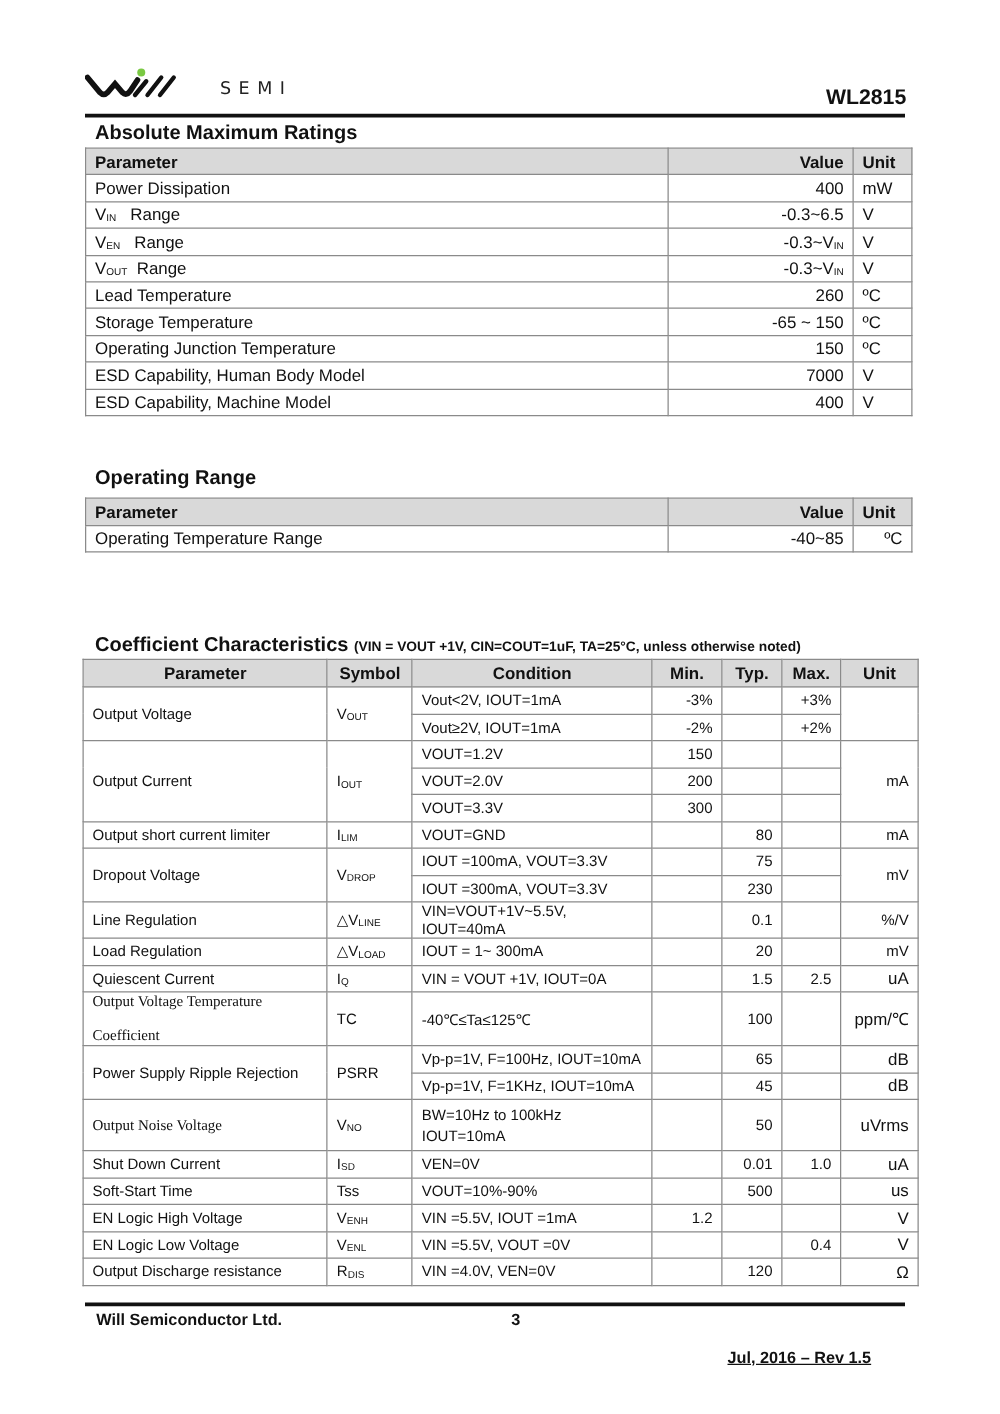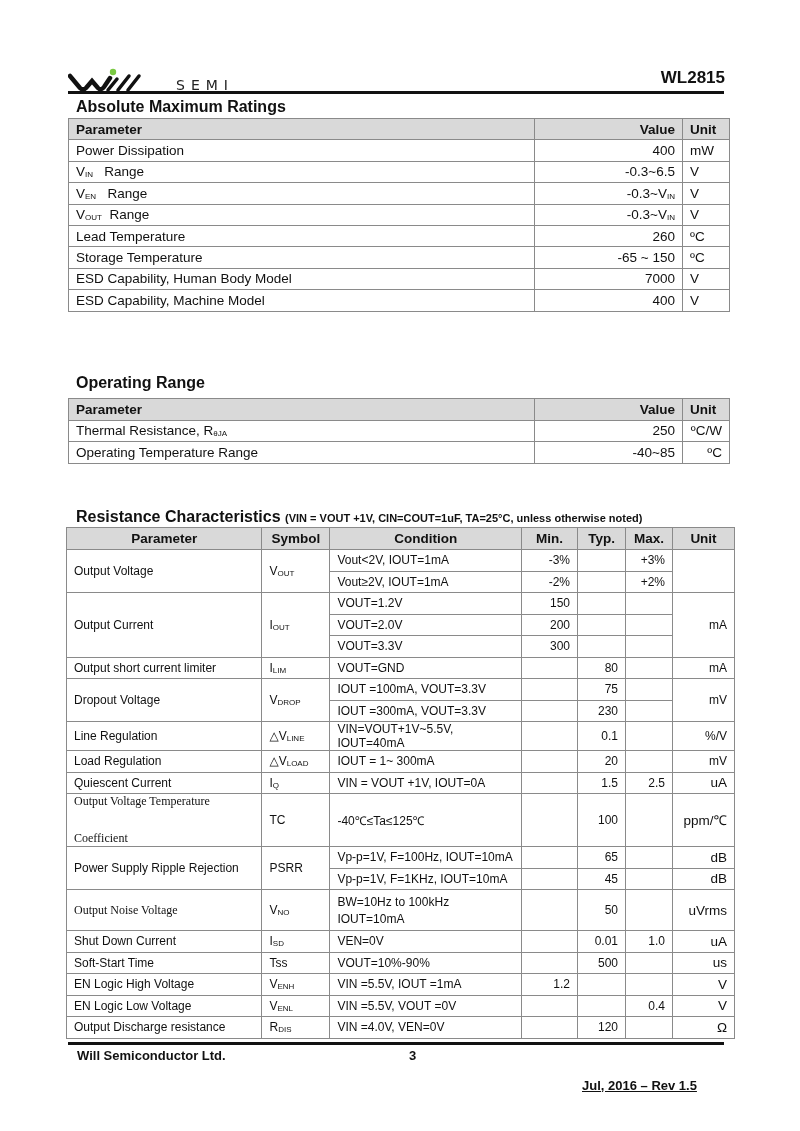--- a/index.html
+++ b/index.html
@@ -1,18 +1,18 @@
 <!DOCTYPE html>
 <html><head>
 <meta charset="utf-8">
 <style>
   html, body { margin:0; padding:0; background:#fff; }
   body { width:800px; height:1131px; position:relative; font-family:"Liberation Sans", sans-serif; color:#111; overflow:hidden; }
   .abs { position:absolute; }
-  #logo { left:68px; top:68px; width:190px; height:30px; }
+  #logo { left:68px; top:54px; width:190px; height:30px; }
   #logo svg { display:block; }
   .semi { position:absolute; left:108px; top:9px; font-size:14px; letter-spacing:6px; color:#222; font-family:"DejaVu Sans", sans-serif; }
   #part { right:75px; top:68px; font-size:17px; font-weight:bold; }
   #toprule { left:68px; top:91px; width:656px; height:3px; background:#111; }
   .section-title { position:absolute; left:76px; font-size:16px; font-weight:bold; }
   .section-title small { font-size:11px; font-weight:bold; }
   table { border-collapse:collapse; position:absolute; font-size:13.5px; }
   td, th { border:1px solid #8a8a8a; padding:0 7px; height:20.5px; }
   th { background:#d9d9d9; font-weight:bold; text-align:left;margin-left:27px; }
   th.c, td.c { text-align:right; }
@@ -83,20 +83,25 @@
     <td>Lead Temperature</td>
     <td class="c">260</td>
     <td>ºC</td>
   </tr>
   <tr>
     <td>Storage Temperature</td>
     <td class="c">-65 ~ 150</td>
     <td>ºC</td>
   </tr>
   <tr>
+    <td>Operating Junction Temperature</td>
+    <td class="c">150</td>
+    <td>ºC</td>
+  </tr>
+  <tr>
     <td>ESD Capability, Human Body Model</td>
     <td class="c">7000</td>
     <td>V</td>
   </tr>
   <tr>
     <td>ESD Capability, Machine Model</td>
     <td class="c">400</td>
     <td>V</td>
   </tr>
 </tbody>
@@ -109,33 +114,28 @@
       <col style="width:148px">
       <col style="width:47px">
     </colgroup>
   <tbody>
       <tr>
     <th>Parameter</th>
     <th class="c">Value</th>
     <th>Unit</th>
   </tr>
   <tr>
-    <td><span>Thermal Resistance, R</span><sub>θJA</sub></td>
-    <td class="c">250</td>
-    <td class="c">ºC/W</td>
-  </tr>
-  <tr>
     <td>Operating Temperature Range</td>
     <td class="c">-40~85</td>
     <td class="c">ºC</td>
   </tr>
 </tbody>
   </table>
 
-<div class="section-title" style="top:508px;"><span>Resistance Characteristics</span> <small>(VIN = VOUT +1V, CIN=COUT=1uF, TA=25°C, unless otherwise noted)</small></div>
+<div class="section-title" style="top:508px;"><span>Coefficient Characteristics</span> <small>(VIN = VOUT +1V, CIN=COUT=1uF, TA=25°C, unless otherwise noted)</small></div>
 <table id="ec">
   <colgroup>
     <col style="width:196px">
       <col style="width:68px">
       <col style="width:192px">
       <col style="width:56px">
       <col style="width:48px">
       <col style="width:47px">
       <col style="width:62px">
   </colgroup>
@@ -240,21 +240,21 @@
     <td>VIN = VOUT +1V, IOUT=0A</td>
     <td></td>
     <td class="c">1.5</td>
     <td class="c">2.5</td>
     <td class="c unit">uA</td>
   </tr>
 
   <tr>
     <td class="tall">
           <div>Output Voltage Temperature</div>
-          <div style="margin-top:22px">Coefficient</div>
+          <div style="margin-top:12px">Coefficient</div>
         </td>
     <td>TC</td>
     <td>-40℃≤Ta≤125℃</td>
     <td></td>
     <td class="c">100</td>
     <td></td>
     <td class="c unit">ppm/℃</td>
   </tr>
 
   <tr>

